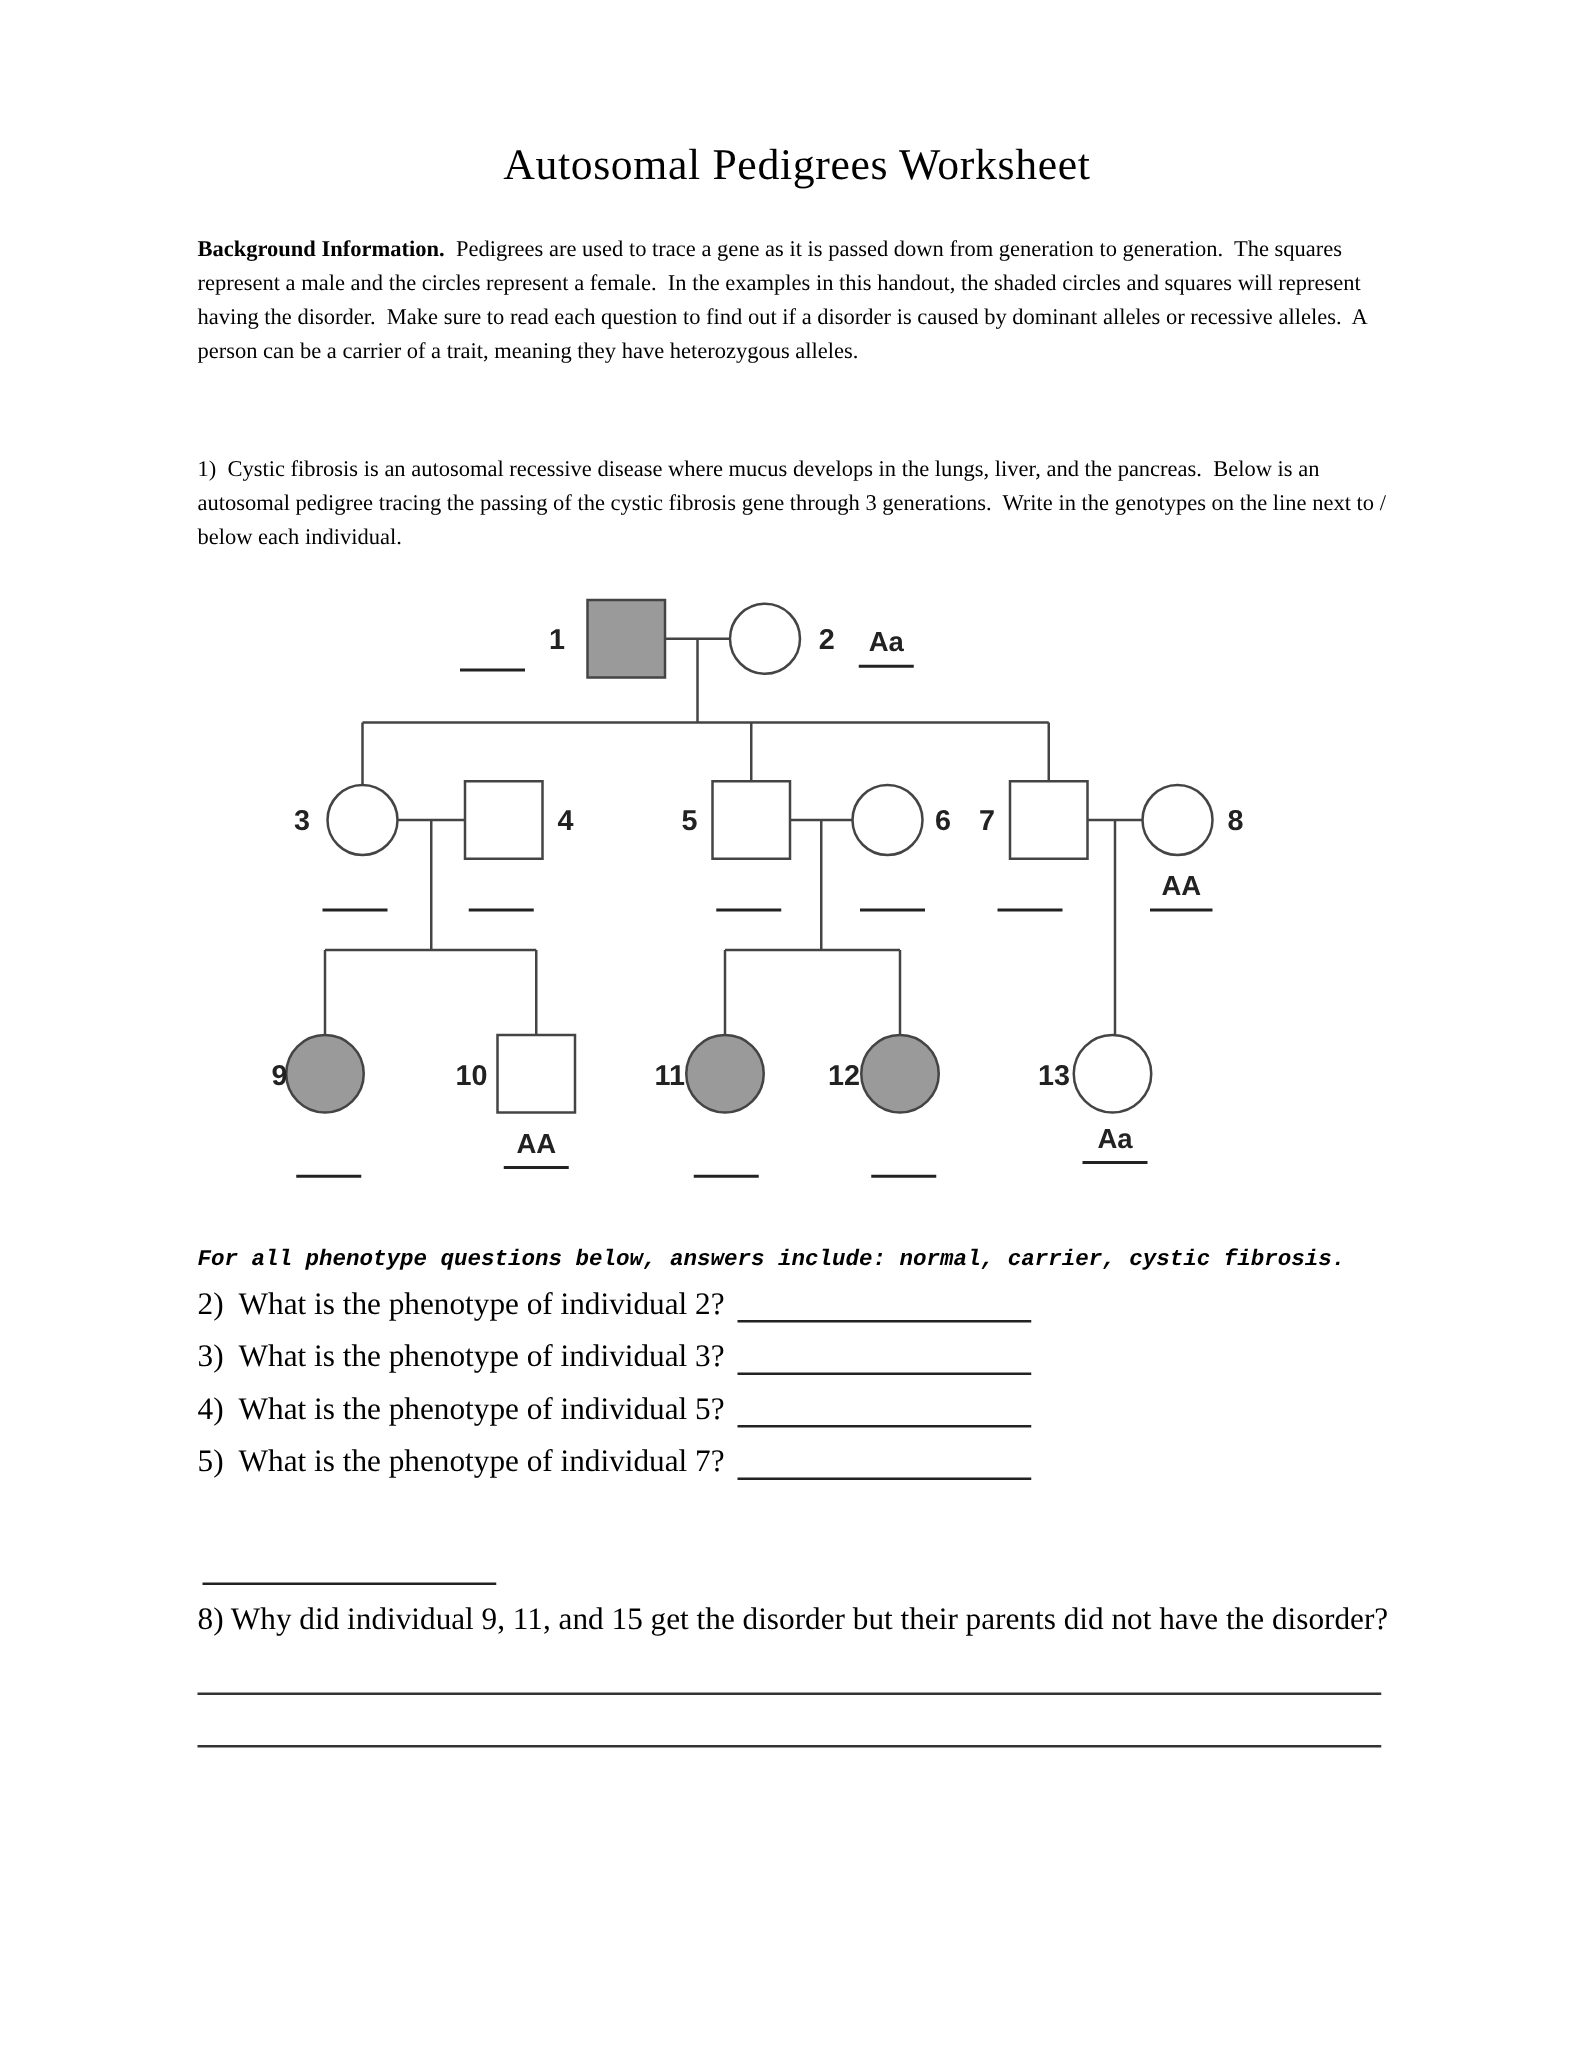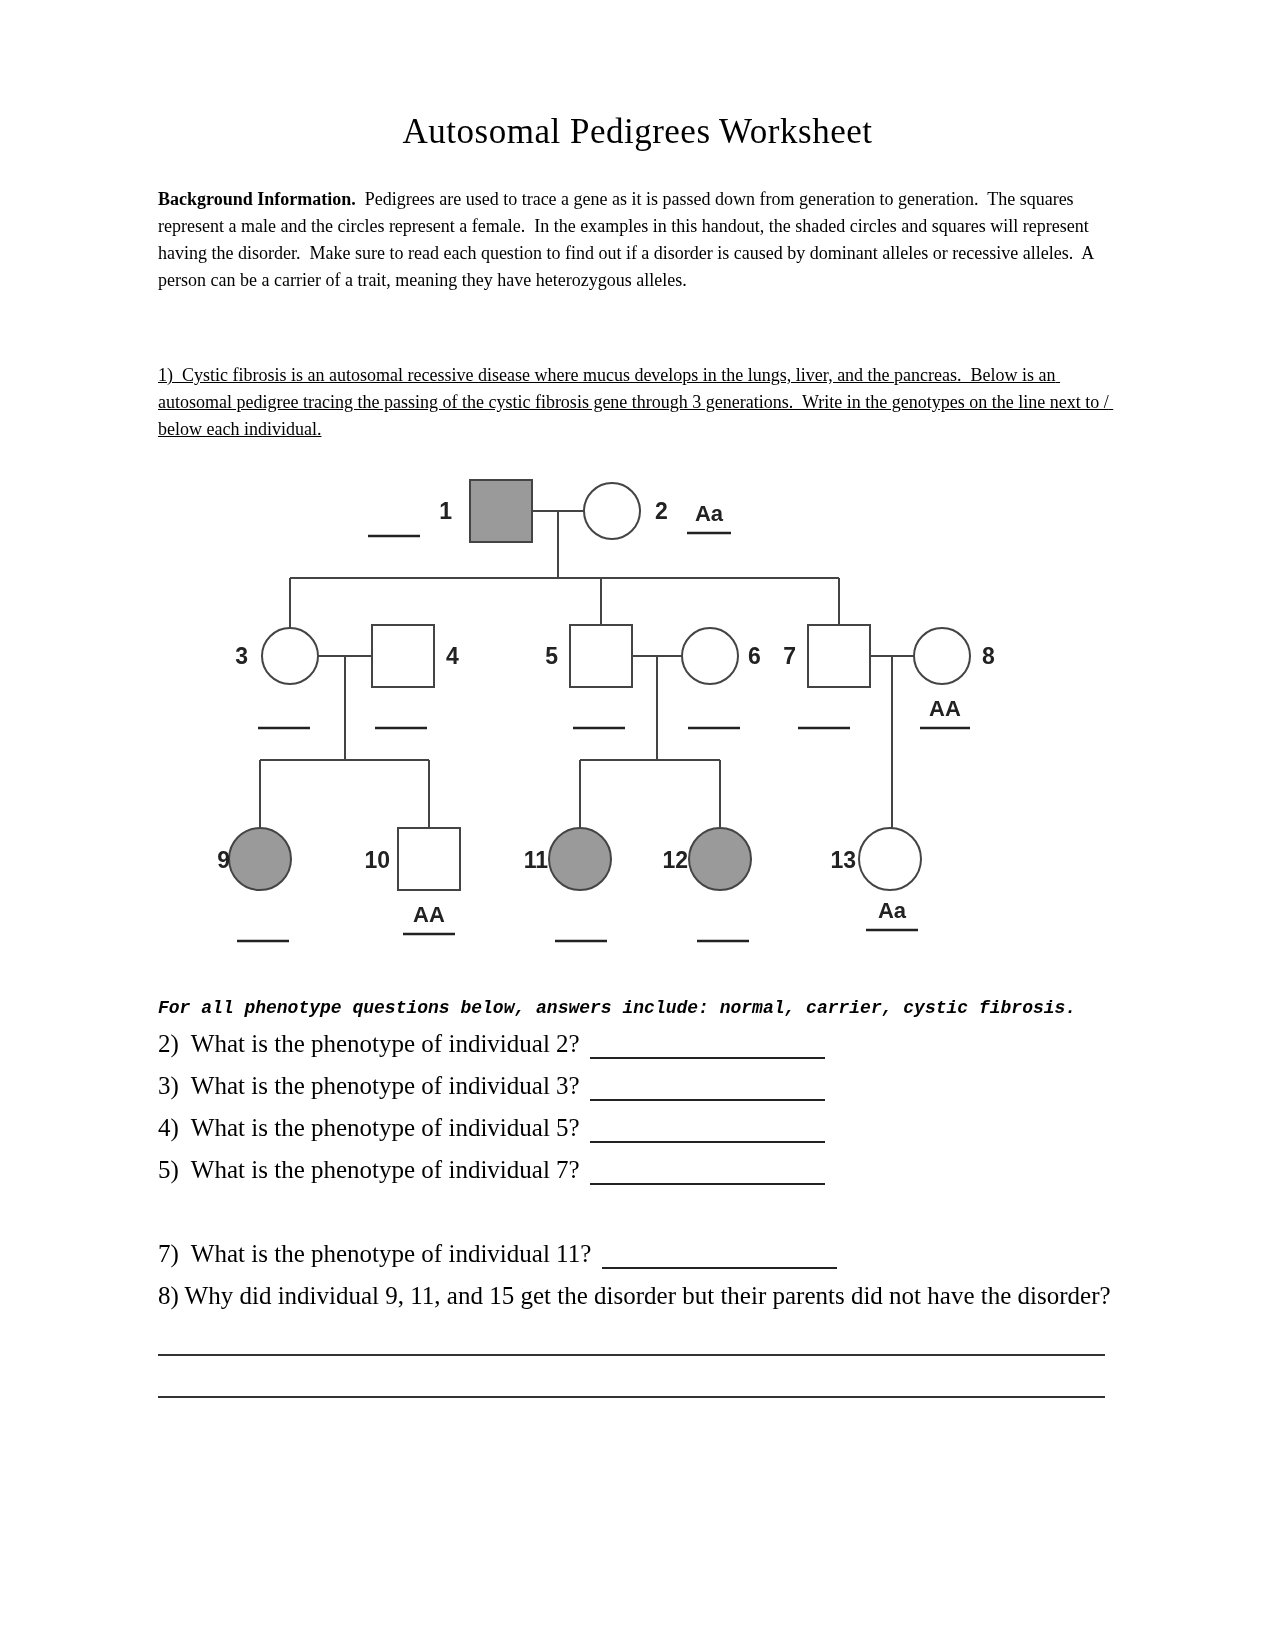--- a/index.html
+++ b/index.html
@@ -13,21 +13,21 @@
   .title {
     position:absolute; top:112px; left:0; width:100%;
     text-align:center; font-size:35px; font-weight:400;
     letter-spacing:0.5px;
   }
   .para {
     position:absolute; left:158px; width:957px;
     font-size:18px; line-height:27px; white-space:pre-wrap;
   }
   .bg-para { top:186px; }
-  .q1-para { top:362px;text-decoration:underline; }
+  .q1-para { top:362px; }
   .note { top:995px; font-weight:bold; font-style:italic; white-space:normal;font-family:Liberation Mono, monospace; }
   .bold { font-weight:bold; }
   .question {
     position:absolute; left:158px; width:1000px;
     font-size:25px; line-height:27px; white-space:pre-wrap;
   }
   .q-blank {
     display:inline-block; width:235px; height:26px;
     border-bottom:2px solid #222;
     vertical-align:-7px; margin-left:4px;
@@ -135,19 +135,19 @@
     <text x="429" y="922" text-anchor="middle" class="ped-gen">AA</text>
     <text x="892" y="918" text-anchor="middle" class="ped-gen">Aa</text>
   </svg>
 
   <div class="para note">For all phenotype questions below, answers include: normal, carrier, cystic fibrosis.</div>
 
   <div class="question" style="top:1030px"><span>2)  What is the phenotype of individual 2? </span><span class="q-blank"></span></div>
   <div class="question" style="top:1072px"><span>3)  What is the phenotype of individual 3? </span><span class="q-blank"></span></div>
   <div class="question" style="top:1114px"><span>4)  What is the phenotype of individual 5? </span><span class="q-blank"></span></div>
   <div class="question" style="top:1156px"><span>5)  What is the phenotype of individual 7? </span><span class="q-blank"></span></div>
-  <div class="question" style="top:1240px"><span>7)  What is the phenotype of individual 11? </span><span class="q-blank"></span></div>
+  <div class="question" style="top:1240px"><span class="q-blank"></span></div>
   <div class="question" style="top:1282px"><span>8) Why did individual 9, 11, and 15 get the disorder but their parents did not have the disorder?</span></div>
 
   <div class="answer-line" style="top:1354px"></div>
   <div class="answer-line" style="top:1396px"></div>
 
 </div>
 
 </body></html>

